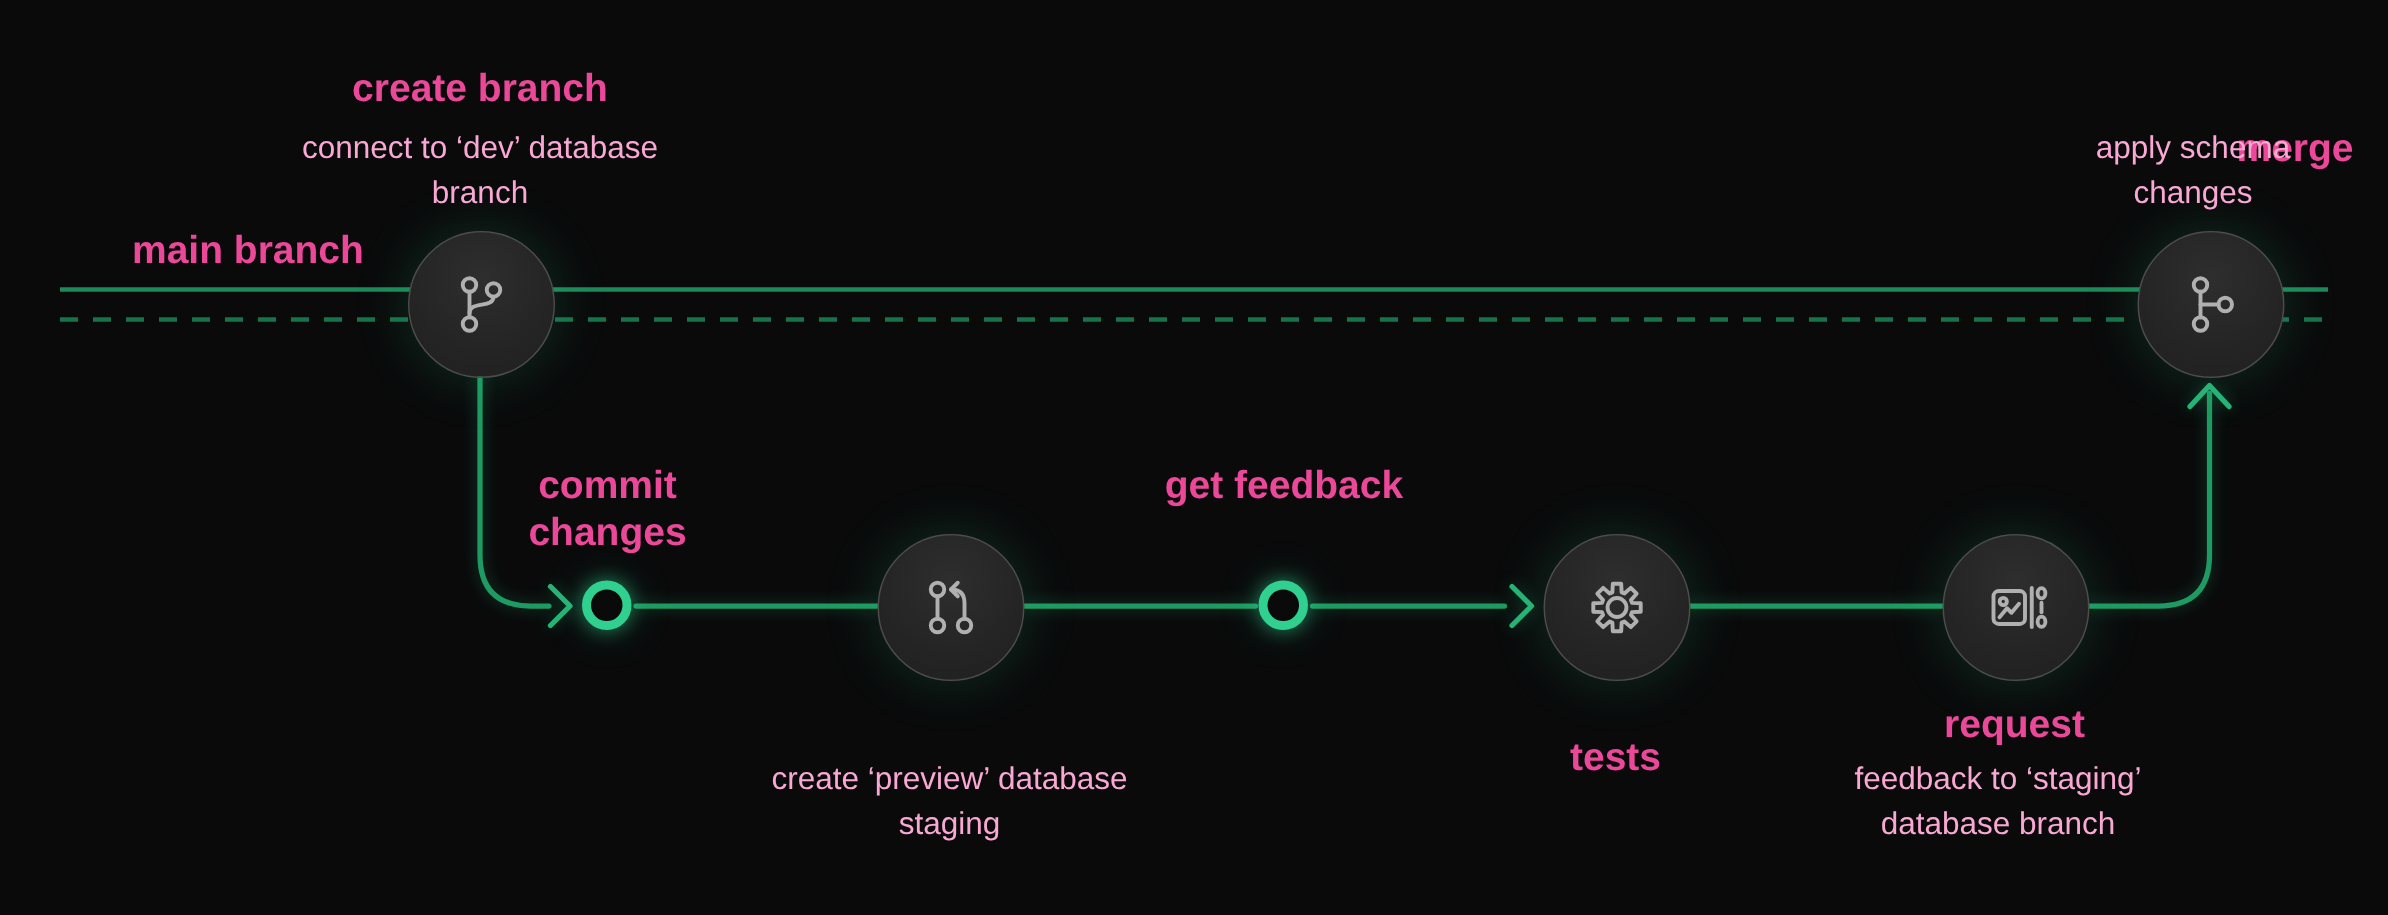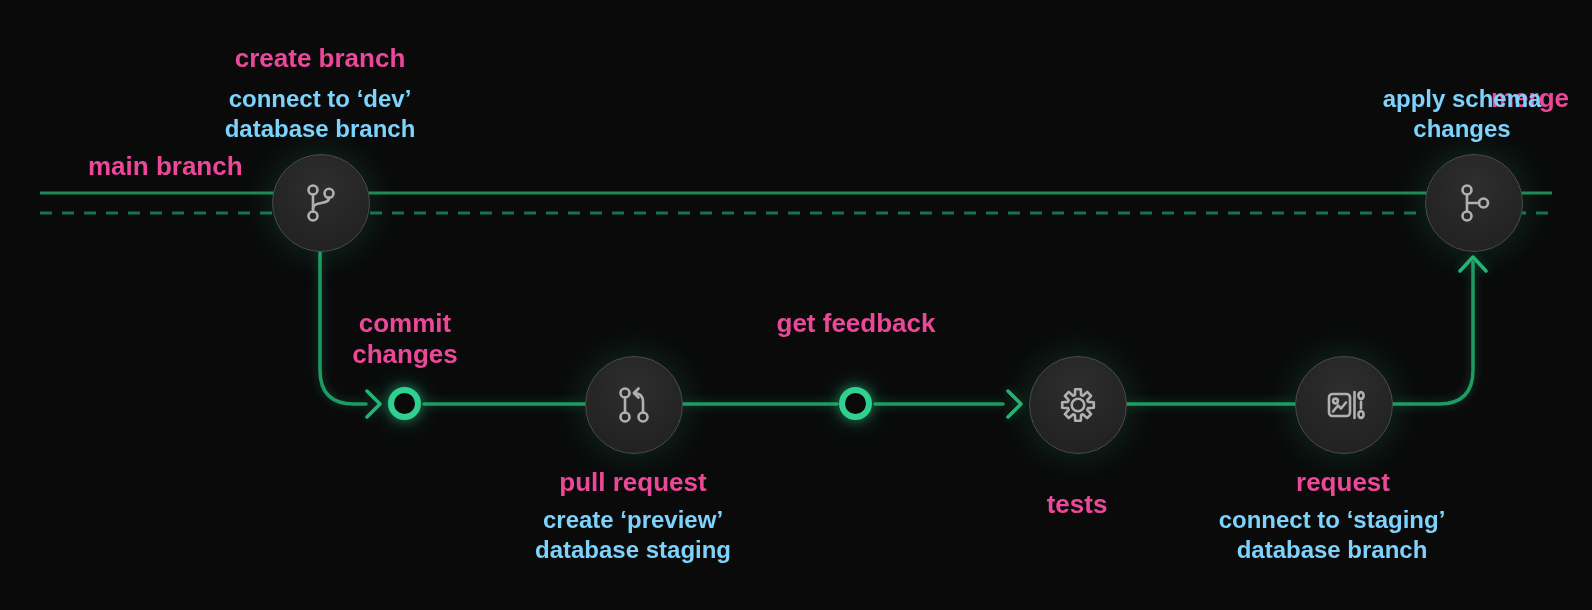--- a/index.html
+++ b/index.html
@@ -31,21 +31,21 @@
     box-shadow:0 0 12px rgba(47,208,144,0.55), 0 0 28px rgba(47,208,144,0.28);
   }
 
   .title{
     position:absolute;z-index:3;
     color:#ec4899;font-size:26px;font-weight:700;
     line-height:32px;white-space:nowrap;
   }
   .sub{
     position:absolute;z-index:3;
-    color:#7dd3fc;font-size:24px;font-weight:700;
+    color:#f9a8d4;font-size:21px;font-weight:400;
     line-height:30px;text-align:center;
   }
   .centered{transform:translateX(-50%);text-align:center;white-space:normal;}
   .left-label{text-align:left;margin-left:48px;}
 </style>
 </head>
 <body>
 
 <div class="stage">
 
@@ -130,26 +130,25 @@
   <div class="ring" style="left:388px;top:387px;"></div>
   <div class="ring" style="left:839px;top:387px;"></div>
 
   <div class="title left-label" style="left:40px;top:150px;">main branch</div>
 
   <div class="title centered" style="left:320px;top:42px;">create branch</div>
   <div class="sub centered" style="left:320px;top:84px;width:250px;">connect to ‘dev’ database branch</div>
 
   <div class="title centered" style="left:405px;top:308px;width:150px;line-height:31px;">commit changes</div>
 
-  <div class="title centered" style="left:633px;top:466px;">pull request</div>
   <div class="sub centered" style="left:633px;top:505px;width:250px;">create ‘preview’ database staging</div>
 
   <div class="title centered" style="left:856px;top:308px;width:160px;line-height:31px;">get feedback</div>
 
   <div class="title centered" style="left:1077px;top:488px;">tests</div>
 
   <div class="title centered" style="left:1343px;top:466px;">request</div>
-  <div class="sub centered" style="left:1332px;top:505px;width:270px;">connect to ‘staging’ database branch</div>
+  <div class="sub centered" style="left:1332px;top:505px;width:270px;">feedback to ‘staging’ database branch</div>
 
   <div class="title centered" style="left:1530px;top:42px;margin-top:40px;">merge</div>
   <div class="sub centered" style="left:1462px;top:84px;width:210px;">apply schema changes</div>
 
 </div>
 
 </body></html>

